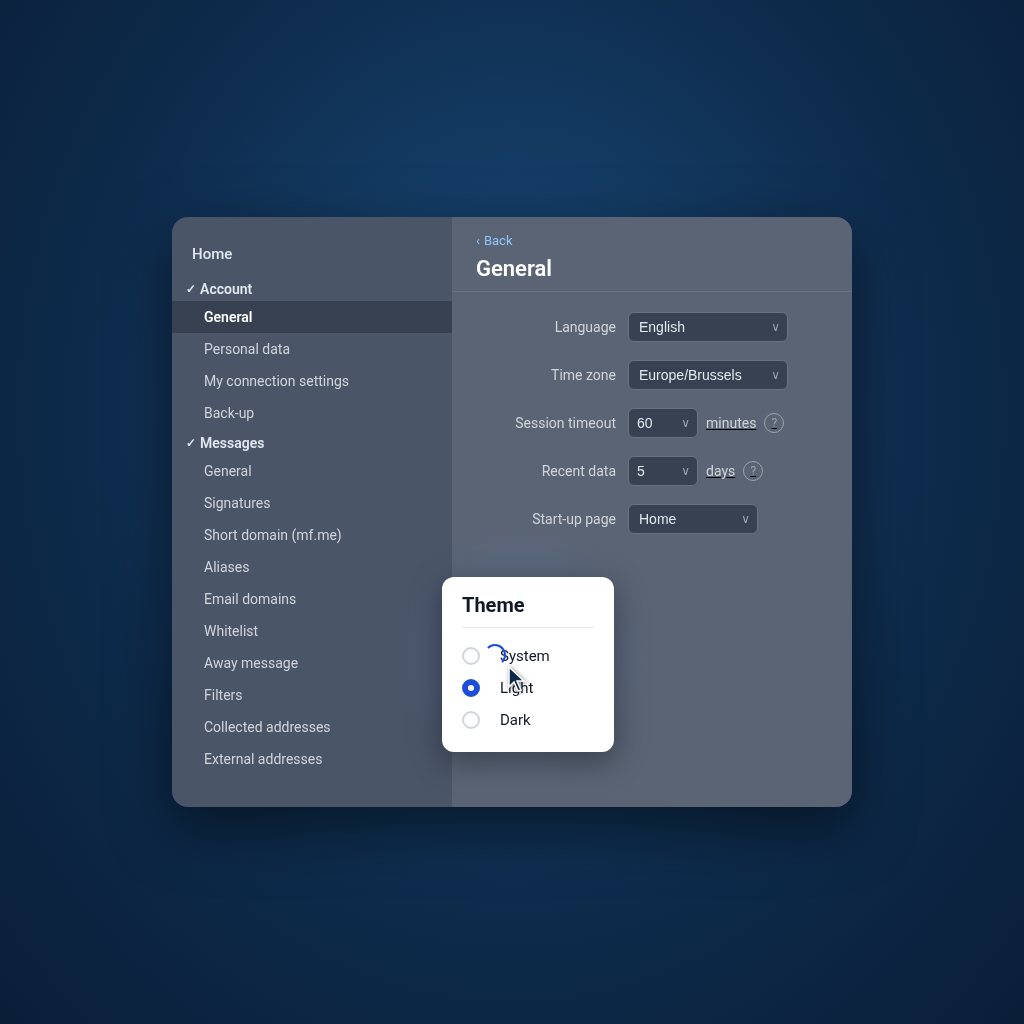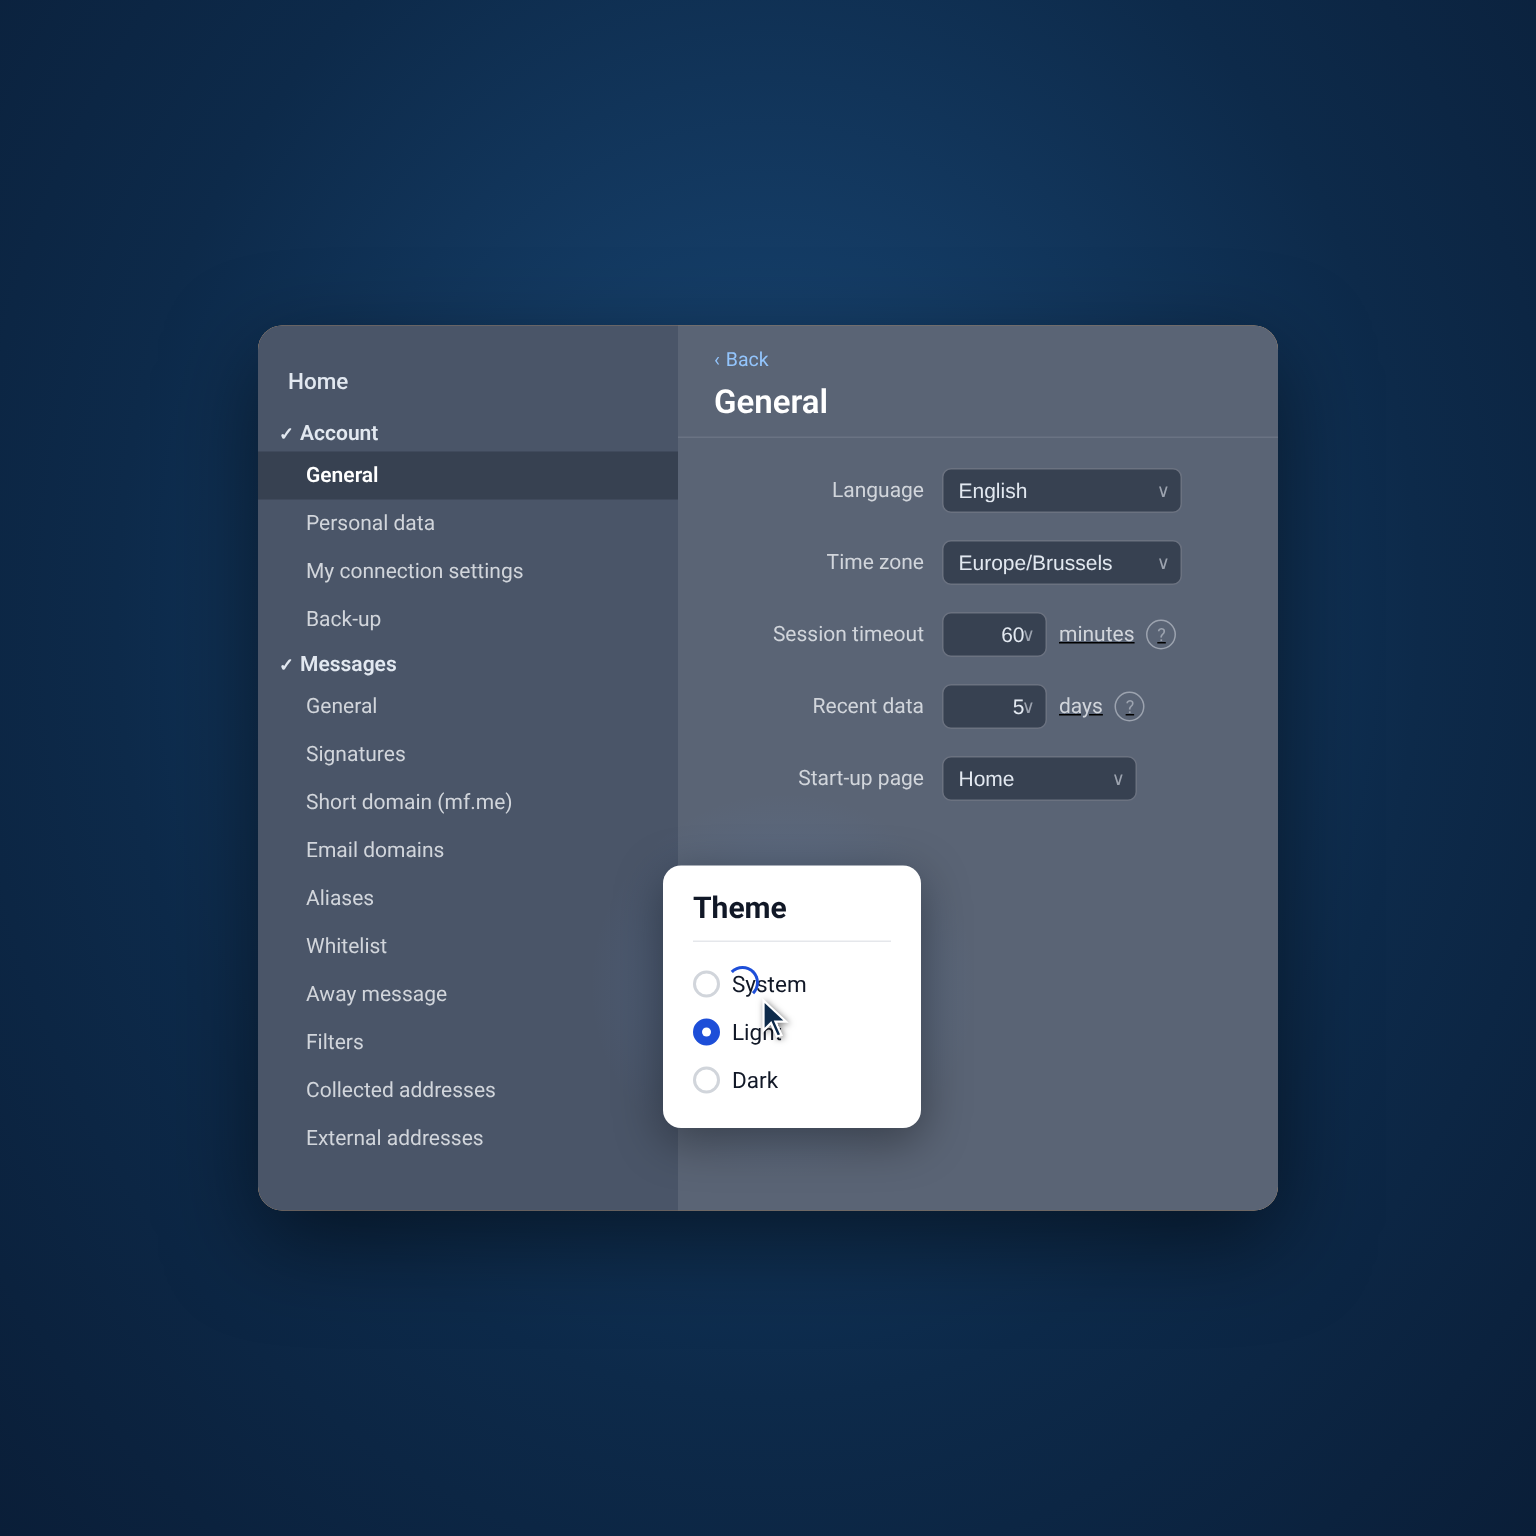--- a/index.html
+++ b/index.html
@@ -11,21 +11,21 @@
       display: flex;
       align-items: center;
       justify-content: center;
       font-family: -apple-system, BlinkMacSystemFont, 'Segoe UI', Roboto, sans-serif;
       overflow: hidden;
     }
 
     .app-window {
       width: 680px;
       height: 590px;
-      background: #fdba74;
+      background: #4c1d95;
       border-radius: 16px;
       display: flex;
       overflow: visible;
       position: relative;
       box-shadow: 0 20px 60px rgba(0,0,0,0.5);
     }
 
     
     .sidebar {
       width: 280px;
@@ -155,22 +155,21 @@
       right: 8px;
       top: 50%;
       transform: translateY(-50%);
       color: #9ca3af;
       font-size: 12px;
       pointer-events: none;
     }
 
     .small-select {
       min-width: 70px;
-      padding: 6px 14px 6px 8px;
-      text-align: right;
+      padding: 6px 36px 6px 8px;
     }
 
     .help-icon {
       width: 20px;
       height: 20px;
       border: 1px solid #9ca3af;
       border-radius: 50%;
       color: #9ca3af;
       font-size: 12px;
       display: flex;
@@ -202,21 +201,21 @@
       font-weight: 700;
       color: #111827;
       margin-bottom: 12px;
       padding-bottom: 10px;
       border-bottom: 1px solid #e5e7eb;
     }
 
     .theme-option {
       display: flex;
       align-items: center;
-      gap: 8px;
+      gap: 20px;
       padding: 7px 0;
       cursor: pointer;
     }
 
     .theme-option-label {
       font-size: 15px;
       color: #111827;
     }
 
     .radio-circle {
@@ -330,24 +329,24 @@
     <div class="sidebar-item">
       <span>General</span>
     </div>
     <div class="sidebar-item">
       <span>Signatures</span>
     </div>
     <div class="sidebar-item">
       <span>Short domain (mf.me)</span>
     </div>
     <div class="sidebar-item">
+      <span>Aliases</span>
+    </div>
+    <div class="sidebar-item">
       <span>Email domains</span>
-    </div>
-    <div class="sidebar-item">
-      <span>Aliases</span>
     </div>
     <div class="sidebar-item">
       <span>Whitelist</span>
     </div>
     <div class="sidebar-item">
       <span>Away message</span>
     </div>
     <div class="sidebar-item">
       <span>Filters</span>
     </div>

